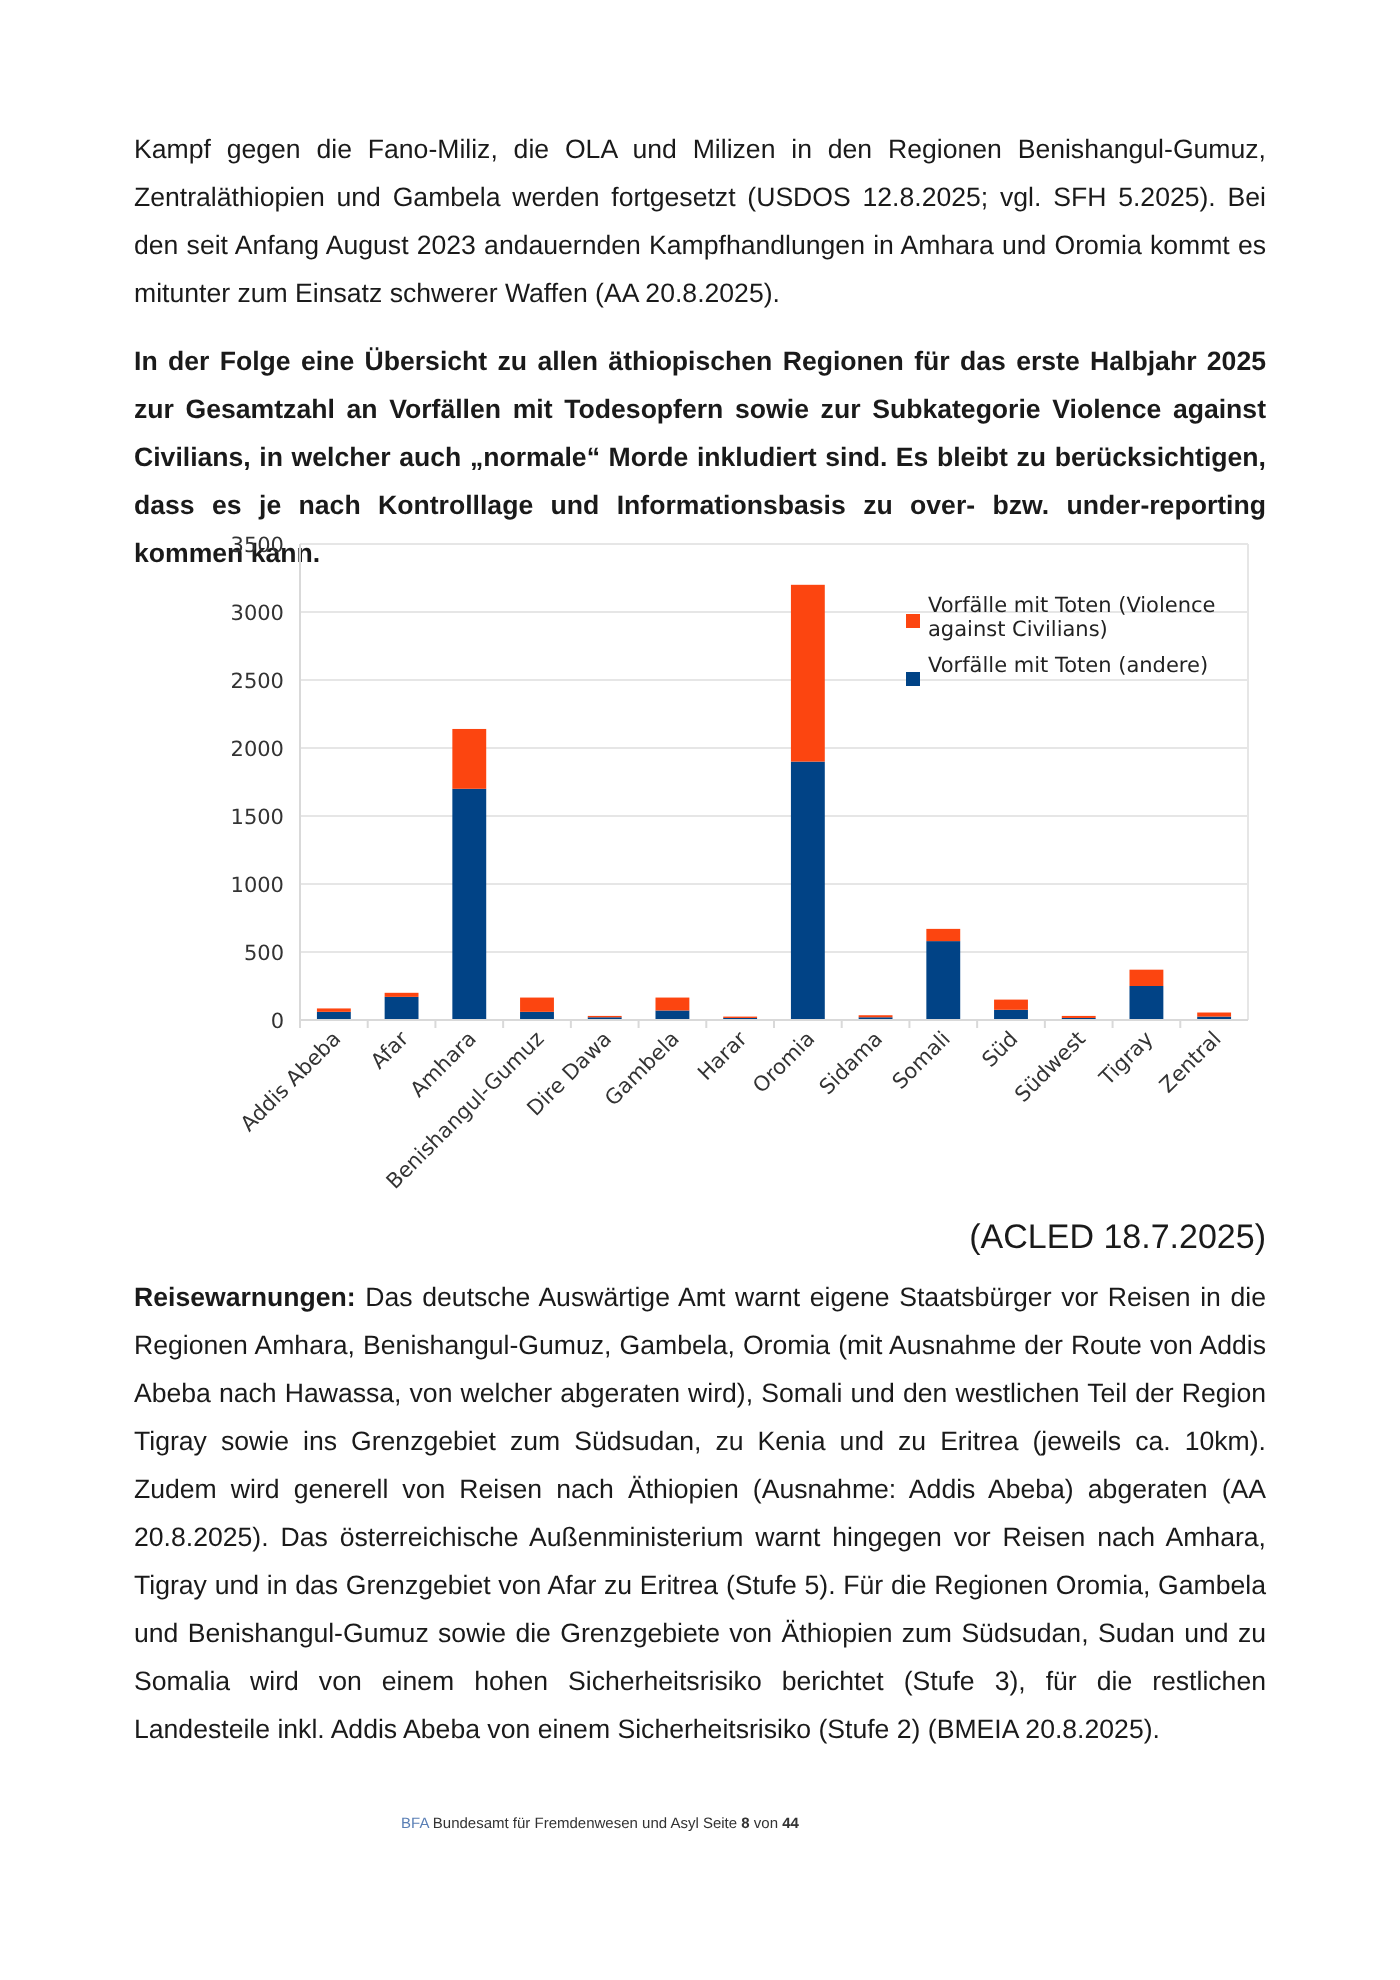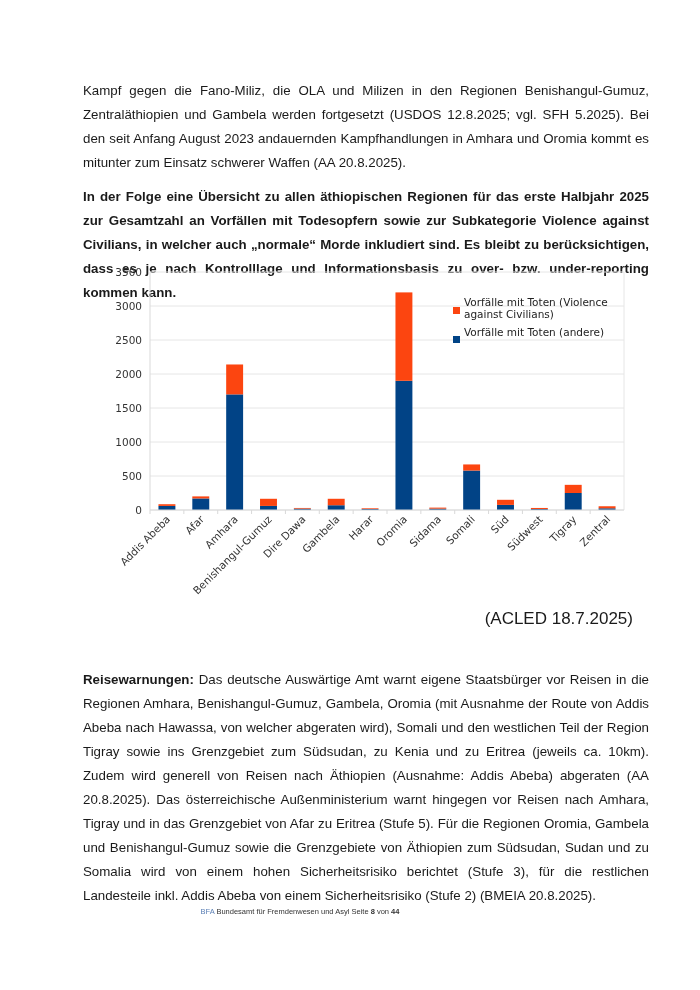--- a/index.html
+++ b/index.html
@@ -1,23 +1,23 @@
 <!DOCTYPE html>
 <html><head>
 <meta charset="utf-8">
 <style>
   html, body { margin: 0; padding: 0; background: #ffffff; }
   body { width: 700px; height: 990px; position: relative; overflow: hidden;
          font-family: "Liberation Sans", sans-serif; color: #1a1a1a; }
   .para { position: absolute; left: 67px; width: 566px; font-size: 13.3px;
-          line-height: 24px; text-align: justify; margin: 16px; }
+          line-height: 24px; text-align: justify; margin: 0; }
   .para b { font-weight: bold; }
   #p1 { top: 63px; }
   #p2 { top: 169px; font-weight: bold; }
-  #p3 { top: 652px; }
+  #p3 { top: 637px; }
   .source { position: absolute; right: 67px; top: 609px; font-size: 17px; }
   .chart { position: absolute; left: 100px; top: 260px; width: 540px; height: 340px; }
   .chart svg { display: block; }
   .footer { position: absolute; top: 907px; left: 0; width: 600px; text-align: center;
             font-size: 7.5px; color: #333; }
   .footer .brand { color: #5a7fb5; }
   .footer b { font-weight: bold; }
   .axis-text { font-family: "DejaVu Sans", sans-serif; font-size: 10.5px; fill: #333; }
   .legend-text { font-family: "DejaVu Sans", sans-serif; font-size: 10.5px; fill: #222; }
 </style>

